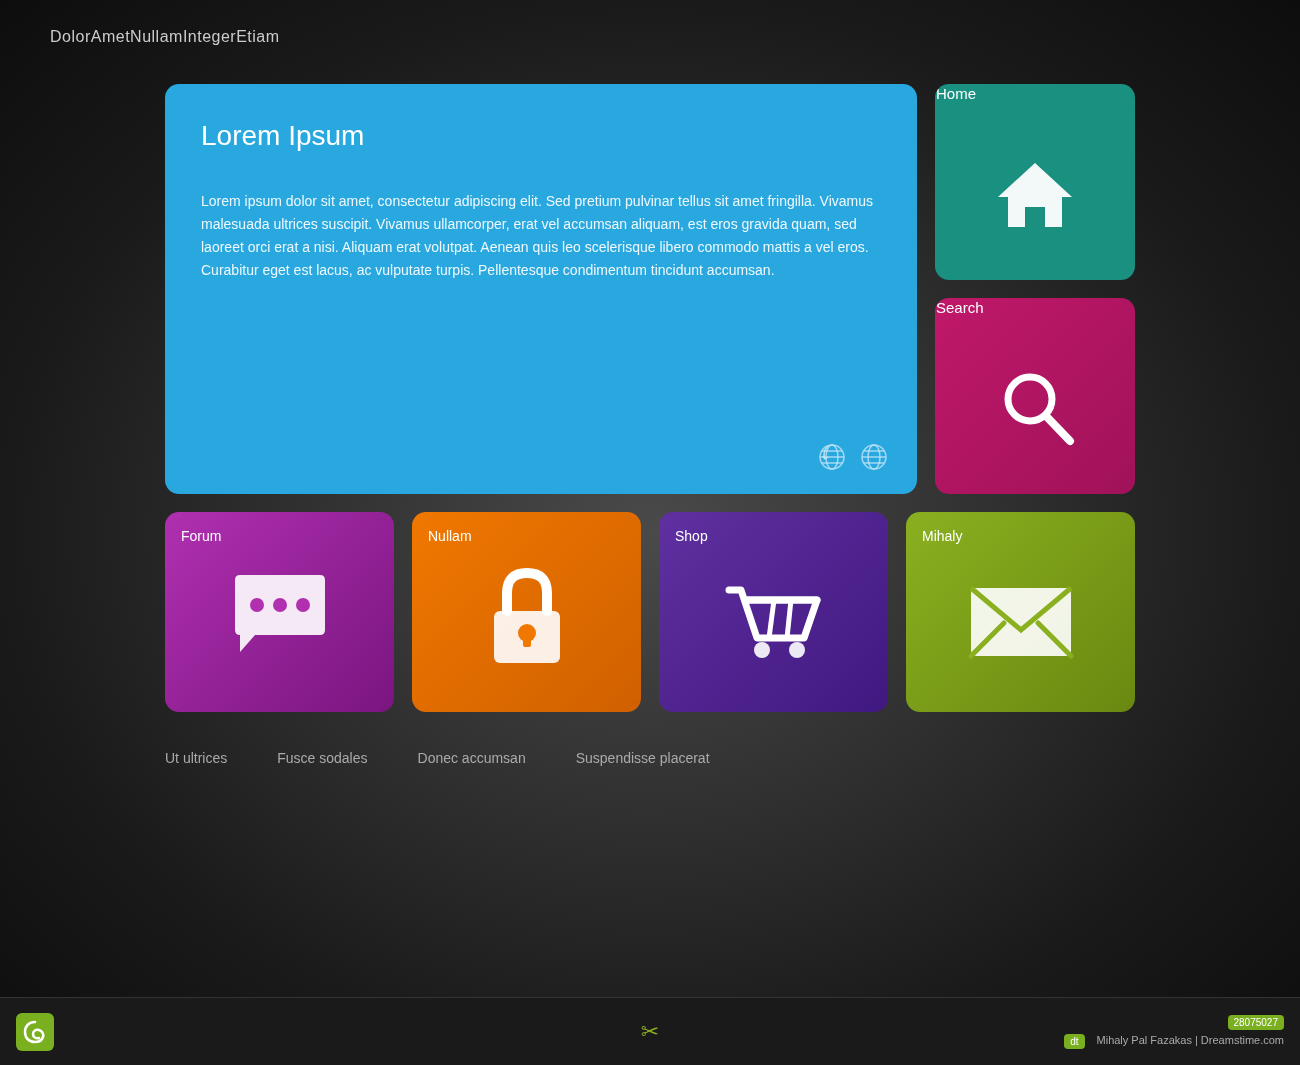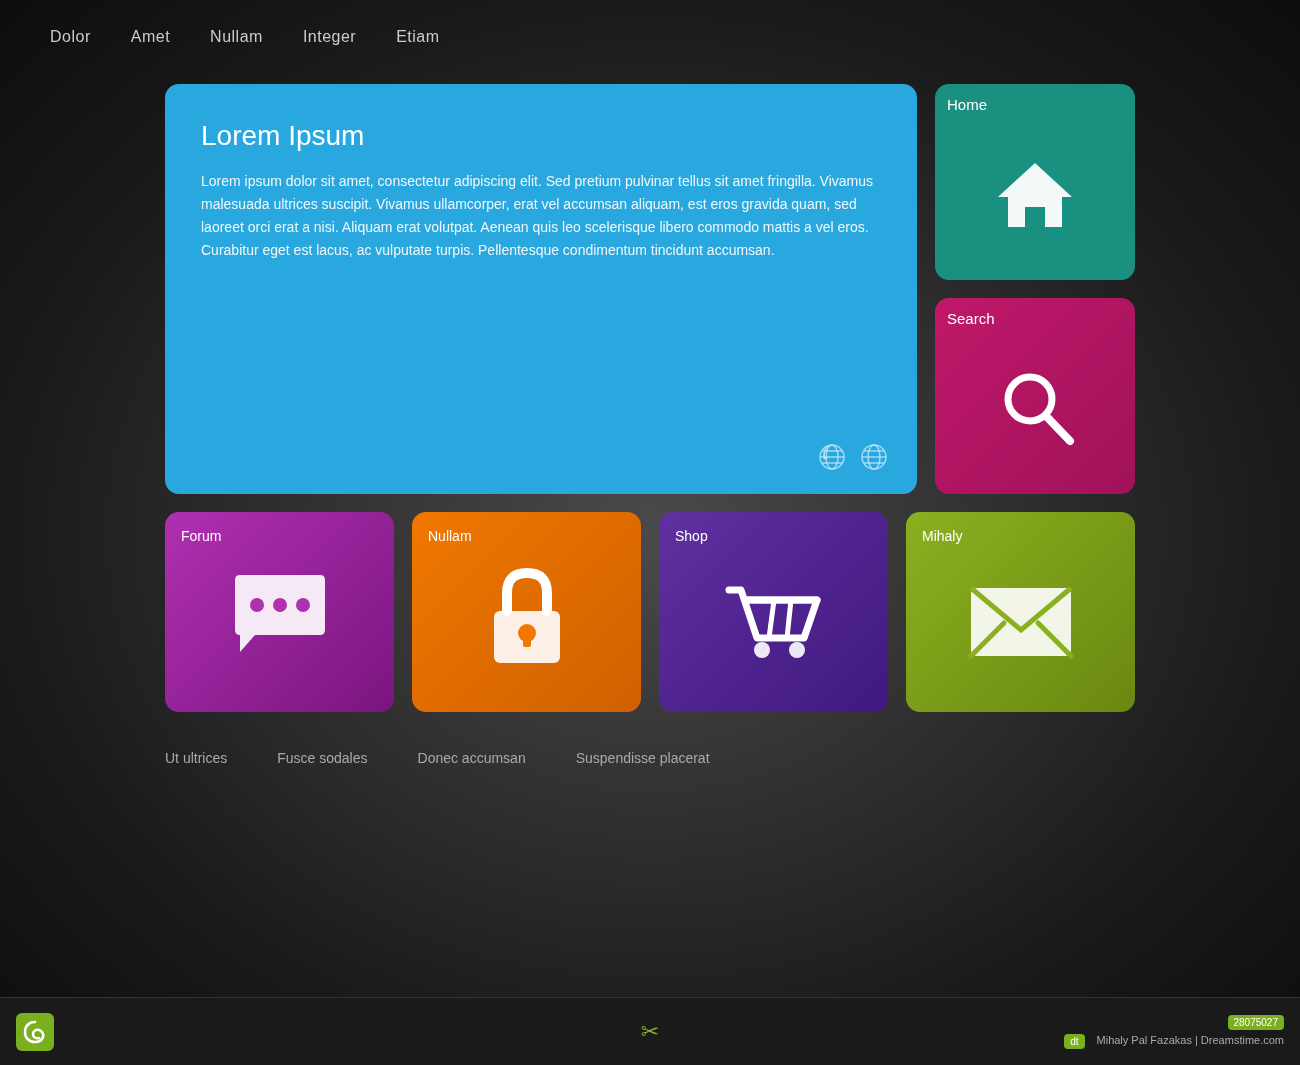--- a/index.html
+++ b/index.html
@@ -9,21 +9,20 @@
       height: 1065px;
       background: radial-gradient(ellipse at center, #4a4a4a 0%, #1a1a1a 70%, #0d0d0d 100%);
       font-family: Arial, sans-serif;
       overflow: hidden;
       position: relative;
     }
 
     
     .top-nav {
       display: flex;
-      gap: 40px;
       padding: 28px 50px;
       align-items: center;
     }
 
     .top-nav a {
       color: #cccccc;
       text-decoration: none;
       font-size: 16px;
       letter-spacing: 0.5px;
     }
@@ -43,21 +42,21 @@
       padding: 36px 36px 30px 36px;
       flex: 1;
       color: white;
       position: relative;
       min-height: 410px;
     }
 
     .blue-card h1 {
       font-size: 28px;
       font-weight: 400;
-      margin-bottom: 18px;
+      margin-bottom: 38px;
     }
 
     .blue-card p {
       font-size: 14px;
       line-height: 1.65;
       color: rgba(255,255,255,0.92);
     }
 
     .blue-card .bottom-icons {
       position: absolute;
@@ -77,21 +76,21 @@
     
     .right-tiles {
       display: flex;
       flex-direction: column;
       gap: 18px;
       width: 200px;
     }
 
     .tile {
       border-radius: 14px;
-      padding: 12px;
+      padding: 1px;
       color: white;
       display: flex;
       flex-direction: column;
       align-items: flex-start;
       cursor: pointer;
       position: relative;
       overflow: hidden;
     }
 
     .tile-home {

